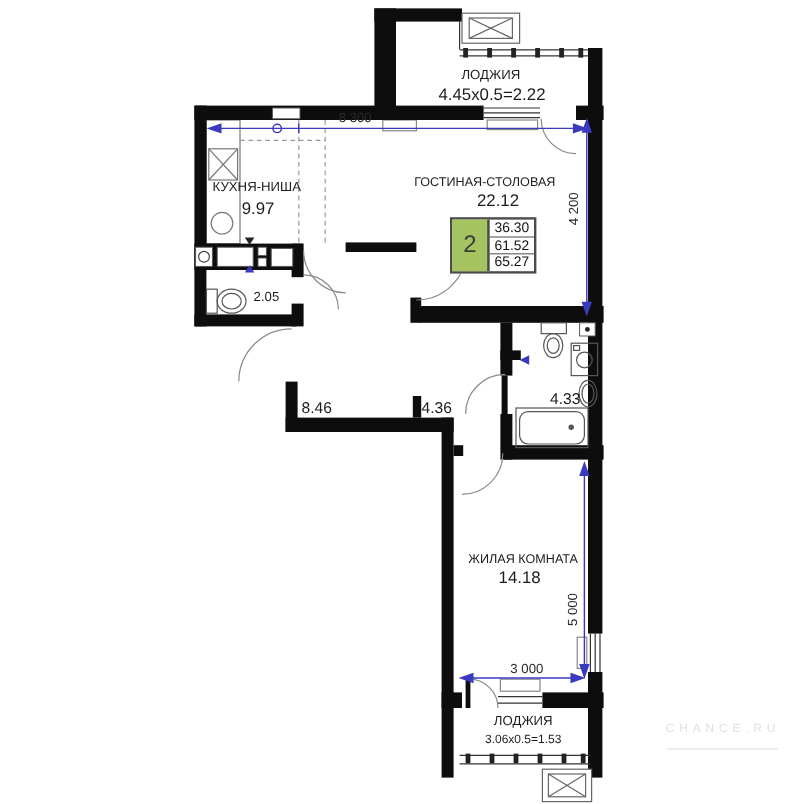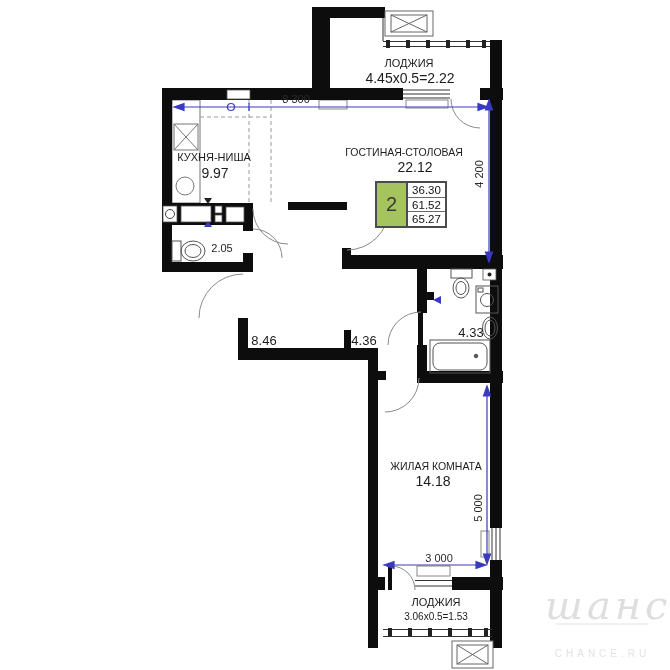--- a/index.html
+++ b/index.html
@@ -215,17 +215,16 @@
 <div class="infobox" style="left:375px;top:181px;width:72px;height:47px;">
   <div class="ib-green" style="background:#a5c45f;">2</div>
   <div class="ib-rows">
     <div class="ib-row">36.30</div>
     <div class="ib-row">61.52</div>
     <div class="ib-row">65.27</div>
   </div>
 </div>
 
 <div class="wm" style="left:545px;top:582px;width:115px;">
-  <div class="wm-script">шанс</div>
   <div class="wm-site">CHANCE.RU</div>
 </div>
 
 </div>
 
 </body></html>

